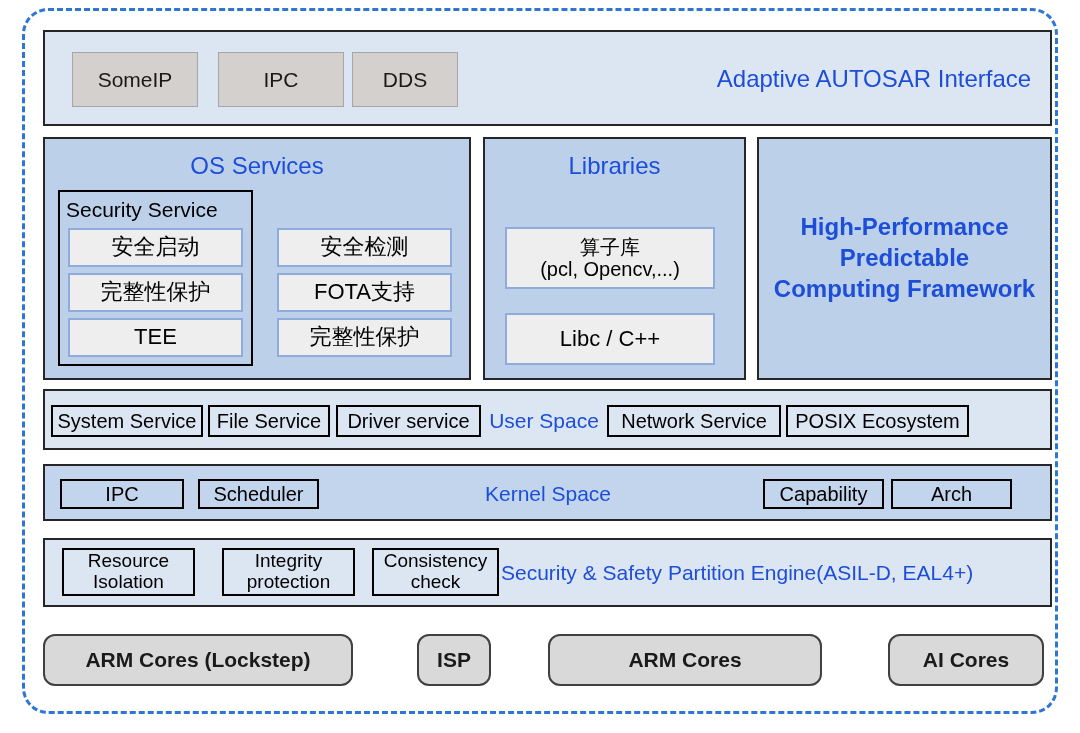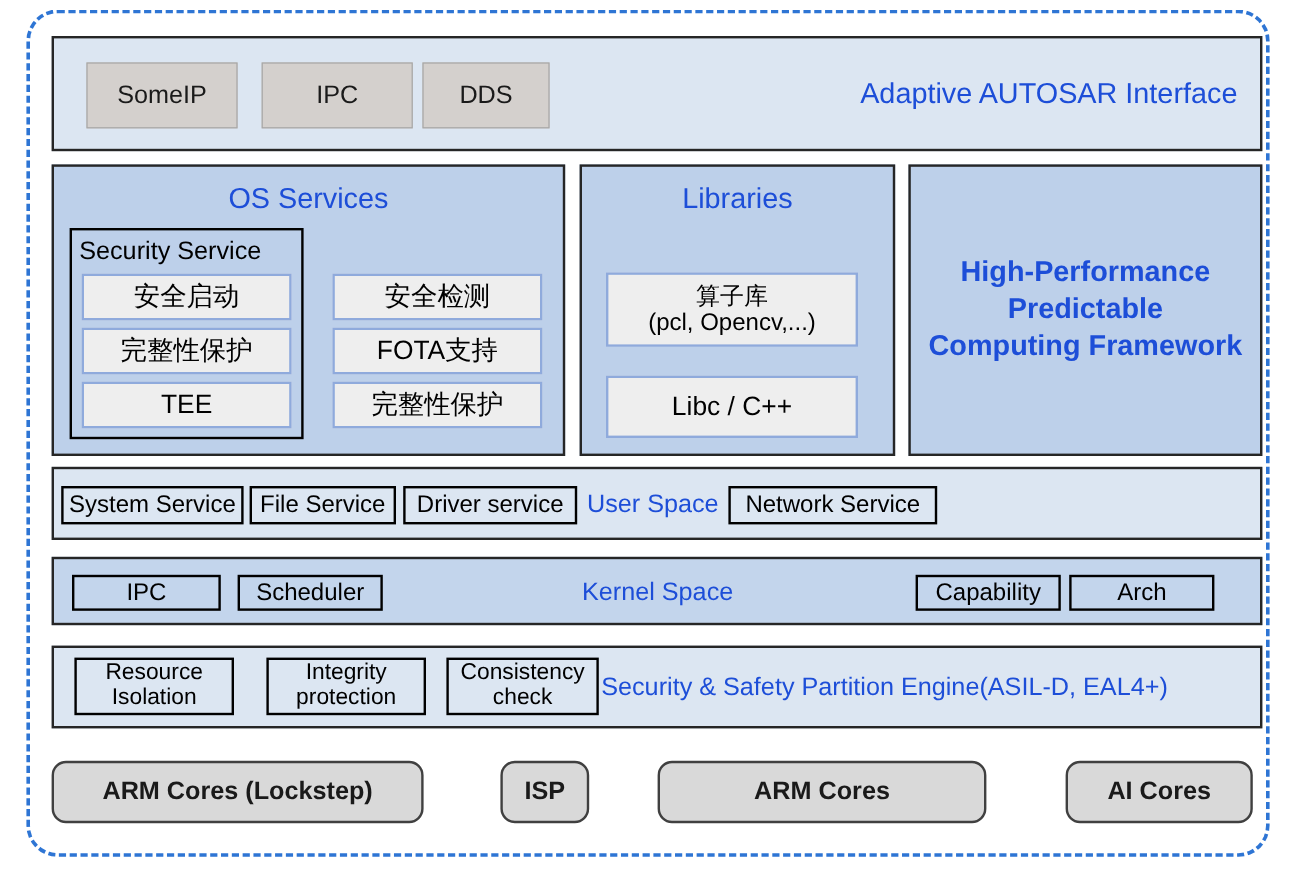--- a/index.html
+++ b/index.html
@@ -229,20 +229,23 @@
     <span>Driver service</span>
   </div>
 
   <div class="label t-row" style="left:485px; top:405px; width:118px; height:32px;">
     <span>User Space</span>
   </div>
 
   <div class="box-outline" style="left:607px; top:405px; width:174px; height:32px;">
     <span>Network Service</span>
   </div>
+  <div class="box-outline" style="left:786px; top:405px; width:183px; height:32px;">
+    <span>POSIX Ecosystem</span>
+  </div>
 
   <div class="panel kernel" style="left:43px; top:464px; width:1009px; height:57px;">
   </div>
 
   <div class="box-outline" style="left:60px; top:479px; width:124px; height:30px;">
     <span>IPC</span>
   </div>
   <div class="box-outline" style="left:198px; top:479px; width:121px; height:30px;">
     <span>Scheduler</span>
   </div>

